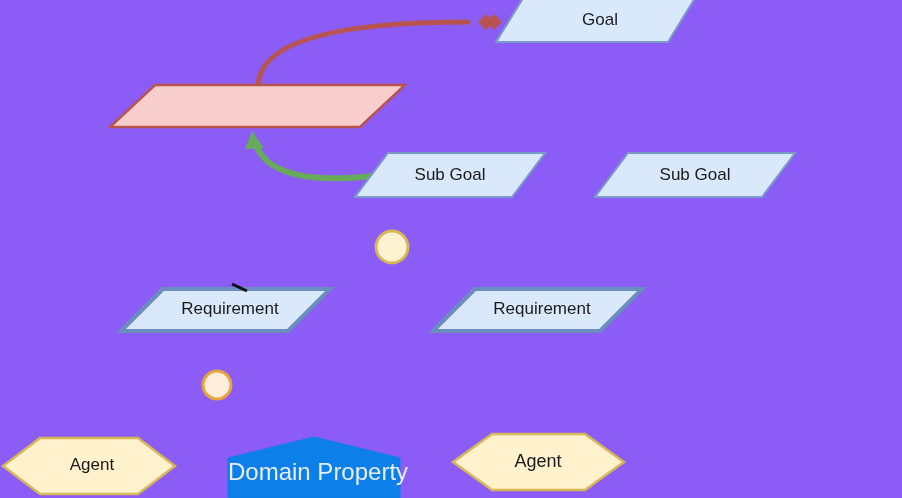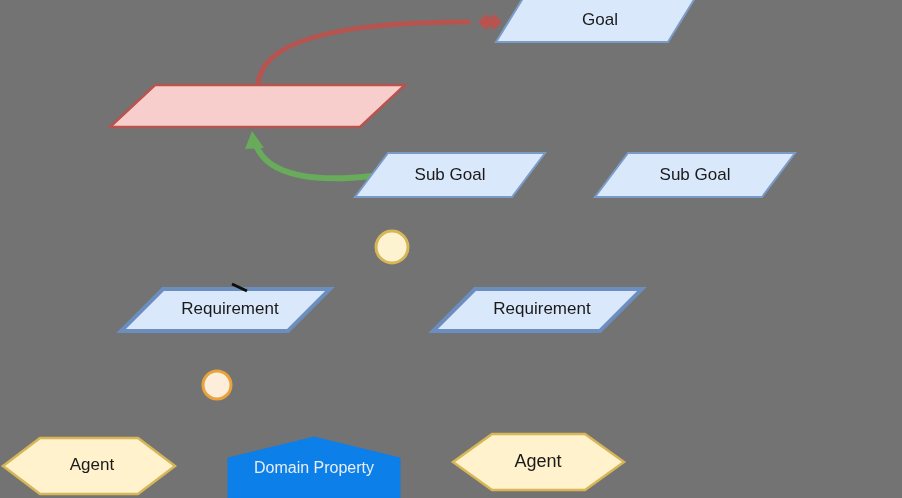--- a/index.html
+++ b/index.html
@@ -5,21 +5,21 @@
 <style>
   html, body {
     margin: 0;
     padding: 0;
     background: #000000;
   }
   #canvas {
     position: relative;
     width: 902px;
     height: 498px;
-    background: #737373;
+    background: #8b5cf6;
     overflow: hidden;
     font-family: "Liberation Sans", sans-serif;
   }
   #diagram-svg {
     position: absolute;
     top: 0;
     left: 0;
     width: 902px;
     height: 498px;
   }
@@ -86,17 +86,17 @@
   <div class="node-label" style="left:390px; top:166px; width:120px;">Sub Goal</div>
 
   <div class="node-label" style="left:635px; top:166px; width:120px;">Sub Goal</div>
 
   <div class="node-label" style="left:165px; top:300px; width:130px;">Requirement</div>
 
   <div class="node-label" style="left:477px; top:300px; width:130px;">Requirement</div>
 
   <div class="node-label" style="left:42px; top:456px; width:100px;">Agent</div>
 
-  <div class="node-label light" style="left:228px; top:460px; width:172px; font-size:16px;">Domain Property</div>
+  <div class="node-label light" style="left:228px; top:460px; width:172px; font-size:24px;">Domain Property</div>
 
   <div class="node-label" style="left:488px; top:452px; width:100px; font-size:18px;">Agent</div>
 
 </div>
 
 </body></html>

